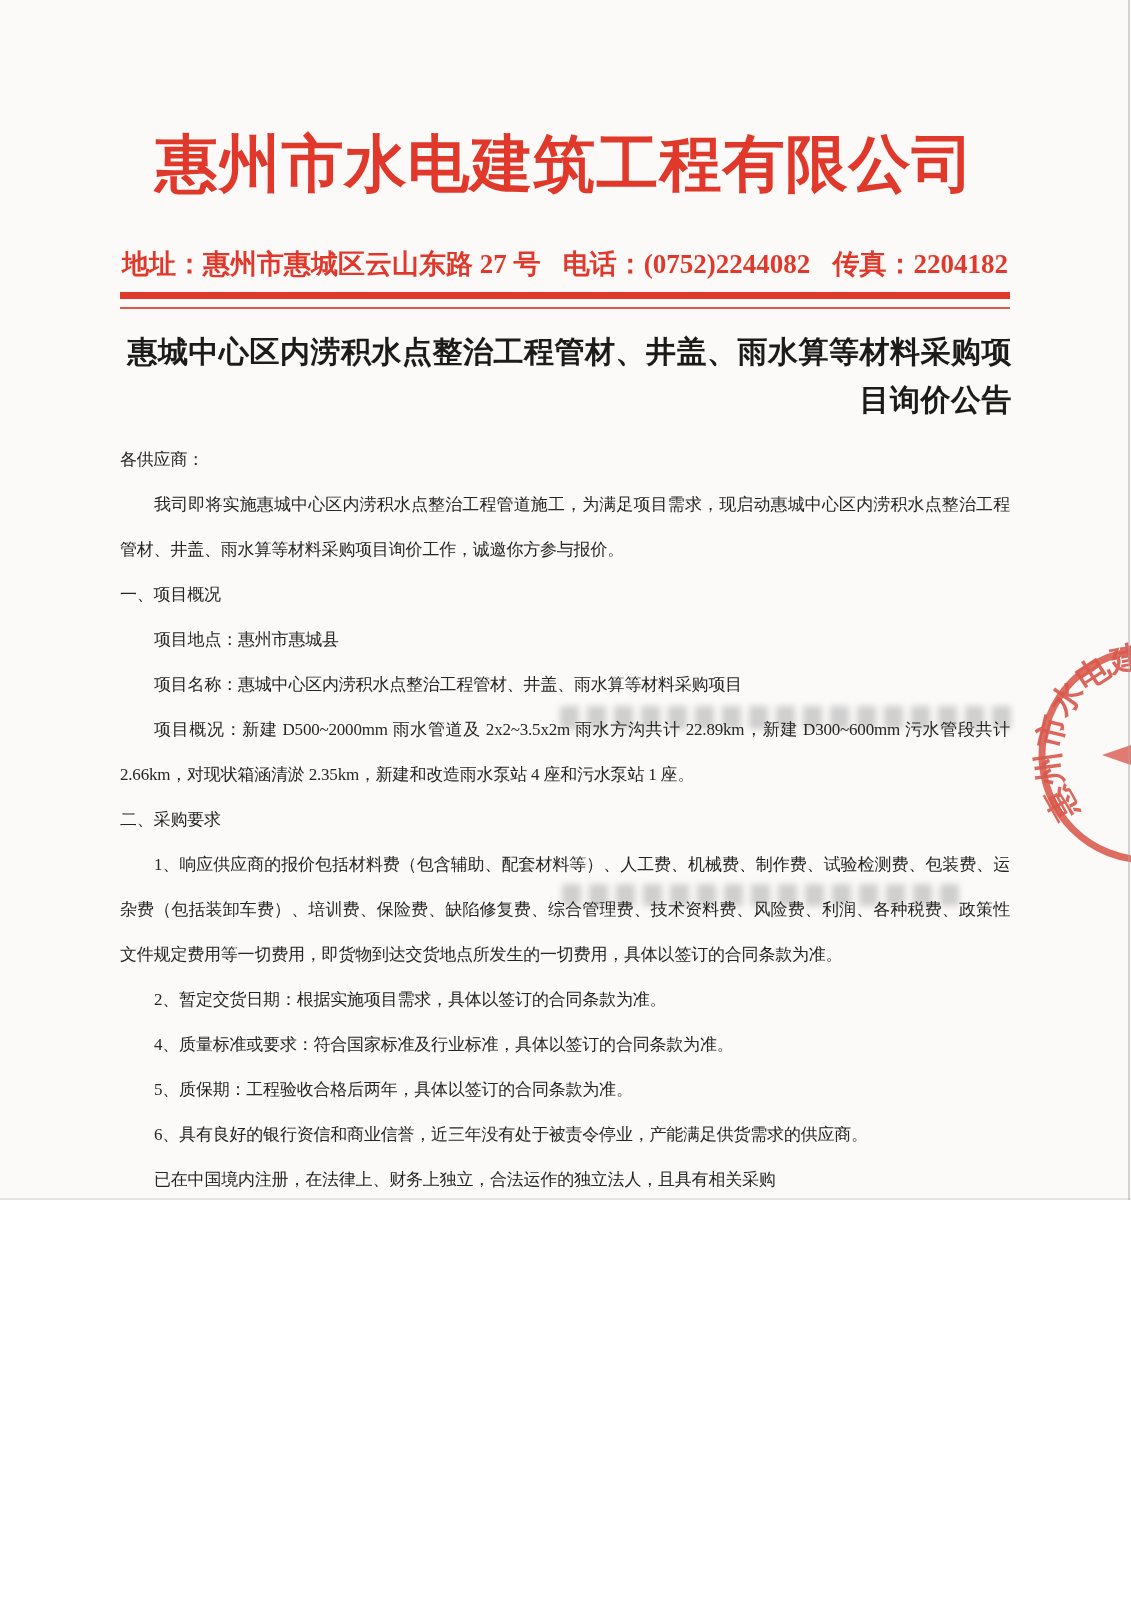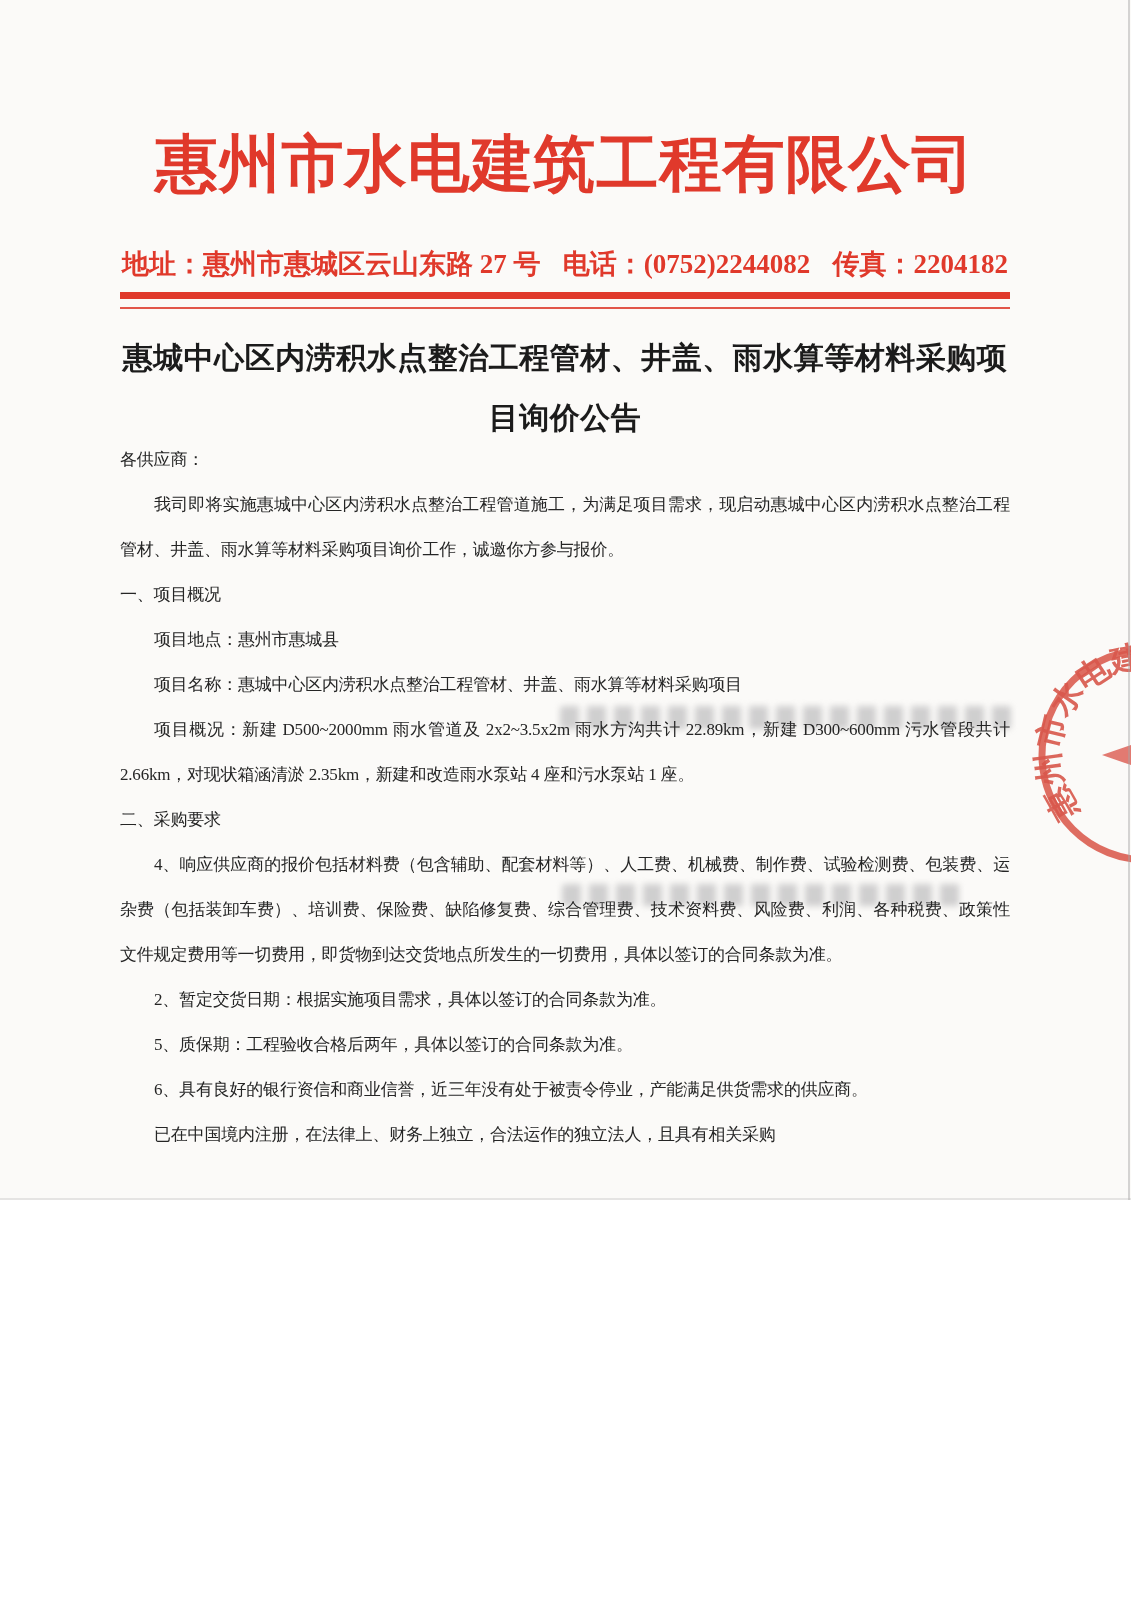--- a/index.html
+++ b/index.html
@@ -16,22 +16,22 @@
   .contact-row{
     position:absolute;left:122px;top:246px;width:886px;
     display:flex;justify-content:space-between;align-items:baseline;
     font-size:27px;font-weight:bold;color:#e0392b;white-space:nowrap;text-align:center;
   }
   .rule-thick{position:absolute;left:120px;top:292px;width:890px;height:7px;background:#e0392b;}
   .rule-thin{position:absolute;left:120px;top:307px;width:890px;height:2px;background:#e2564a;}
   
   .doc-title{
     position:absolute;left:118px;top:328px;width:894px;margin:0;
-    font-size:30px;font-weight:bold;letter-spacing:0.5px;line-height:60px;
-    color:#1b1b1b;text-align:center;
+    font-size:30px;font-weight:bold;letter-spacing:0.5px;line-height:48px;
+    color:#1b1b1b;text-align:right;
   }
   
   .flow{
     position:absolute;left:120px;top:437px;width:890px;z-index:2;
     font-size:17px;letter-spacing:-0.2px;line-height:45px;
     text-align:justify;text-align-last:left;color:#252525;
   }
   .flow p{margin:0;}
   .para{text-indent:2em;}
   .heading{text-indent:0;}
@@ -75,22 +75,23 @@
 
   <div class="flow">
     <p class="heading">各供应商：</p>
     <p class="para">我司即将实施惠城中心区内涝积水点整治工程管道施工，为满足项目需求，现启动惠城中心区内涝积水点整治工程管材、井盖、雨水算等材料采购项目询价工作，诚邀你方参与报价。</p>
     <div id="sections">
         <p class="heading">一、项目概况</p>
         <p class="para">项目地点：惠州市惠城县</p>
         <p class="para">项目名称：惠城中心区内涝积水点整治工程管材、井盖、雨水算等材料采购项目</p>
         <p class="para">项目概况：新建 D500~2000mm 雨水管道及 2x2~3.5x2m 雨水方沟共计 22.89km，新建 D300~600mm 污水管段共计 2.66km，对现状箱涵清淤 2.35km，新建和改造雨水泵站 4 座和污水泵站 1 座。</p>
         <p class="heading">二、采购要求</p>
-        <p class="para">4、响应供应商的报价包括材料费（包含辅助、配套材料等）、人工费、机械费、制作费、试验检测费、包装费、运杂费（包括装卸车费）、培训费、保险费、缺陷修复费、综合管理费、技术资料费、风险费、利润、各种税费、政策性文件规定费用等一切费用，即货物到达交货地点所发生的一切费用，具体以签订的合同条款为准。</p>
+        <p class="para">1、响应供应商的报价包括材料费（包含辅助、配套材料等）、人工费、机械费、制作费、试验检测费、包装费、运杂费（包括装卸车费）、培训费、保险费、缺陷修复费、综合管理费、技术资料费、风险费、利润、各种税费、政策性文件规定费用等一切费用，即货物到达交货地点所发生的一切费用，具体以签订的合同条款为准。</p>
         <p class="para">2、暂定交货日期：根据实施项目需求，具体以签订的合同条款为准。</p>
+        <p class="para">4、质量标准或要求：符合国家标准及行业标准，具体以签订的合同条款为准。</p>
         <p class="para">5、质保期：工程验收合格后两年，具体以签订的合同条款为准。</p>
         <p class="para">6、具有良好的银行资信和商业信誉，近三年没有处于被责令停业，产能满足供货需求的供应商。</p>
         <p class="para">已在中国境内注册，在法律上、财务上独立，合法运作的独立法人，且具有相关采购</p>
       </div>
   </div>
 
   <div class="ghost ghost-a"></div>
   <div class="ghost ghost-b"></div>
   <div class="ghost-circle"></div>
 

